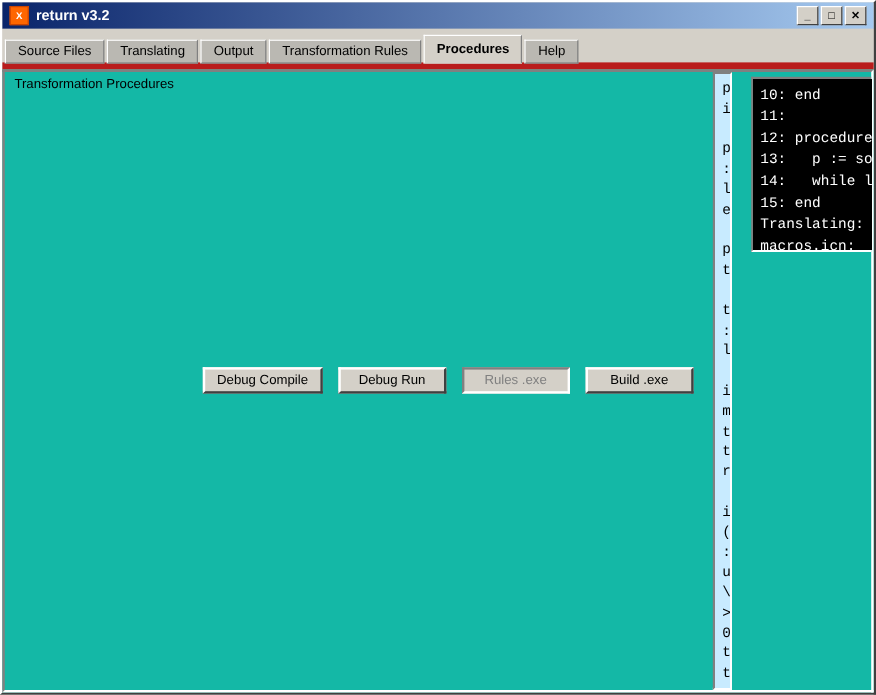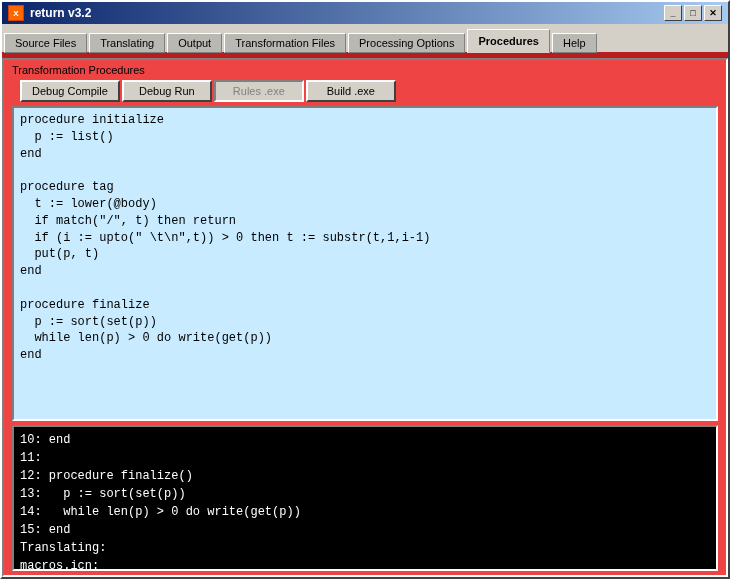--- a/index.html
+++ b/index.html
@@ -111,22 +111,22 @@
     }
     .tab:not(.active) {
       background: #bab8b2;
       height: 20px;
     }
 
     
     .main-content {
       flex: 1;
       display: flex;
-      flex-direction: column;
-      background: #ef4444;
+      flex-direction: row;
+      background: #14b8a6;
       border: 2px solid;
       border-top-color: #808080;
       border-left-color: #808080;
       border-right-color: #ffffff;
       border-bottom-color: #ffffff;
       overflow: hidden;
     }
 
     
     .section-label {
@@ -134,21 +134,21 @@
       font-size: 11px;
       color: #000;
       flex-shrink: 0;
     }
 
     
     .toolbar {
       display: flex;
       align-items: center;
       padding: 2px 8px 4px 16px;
-      gap: 2px;
+      gap: 13px;
       flex-shrink: 0;
     }
     .toolbar-btn {
       padding: 3px 10px;
       font-size: 11px;
       cursor: pointer;
       background: #d4d0c8;
       border: 2px solid;
       border-top-color: #ffffff;
       border-left-color: #ffffff;
@@ -258,24 +258,21 @@
     <div class="tab">
       <span>Source Files</span>
     </div>
     <div class="tab">
       <span>Translating</span>
     </div>
     <div class="tab">
       <span>Output</span>
     </div>
     <div class="tab">
-      <span>Transformation Files</span>
-    </div>
-    <div class="tab">
-      <span>Processing Options</span>
+      <span>Transformation Rules</span>
     </div>
     <div class="tab active">
       <span>Procedures</span>
     </div>
     <div class="tab">
       <span>Help</span>
     </div>
   </div>
 
   <div class="main-content">

